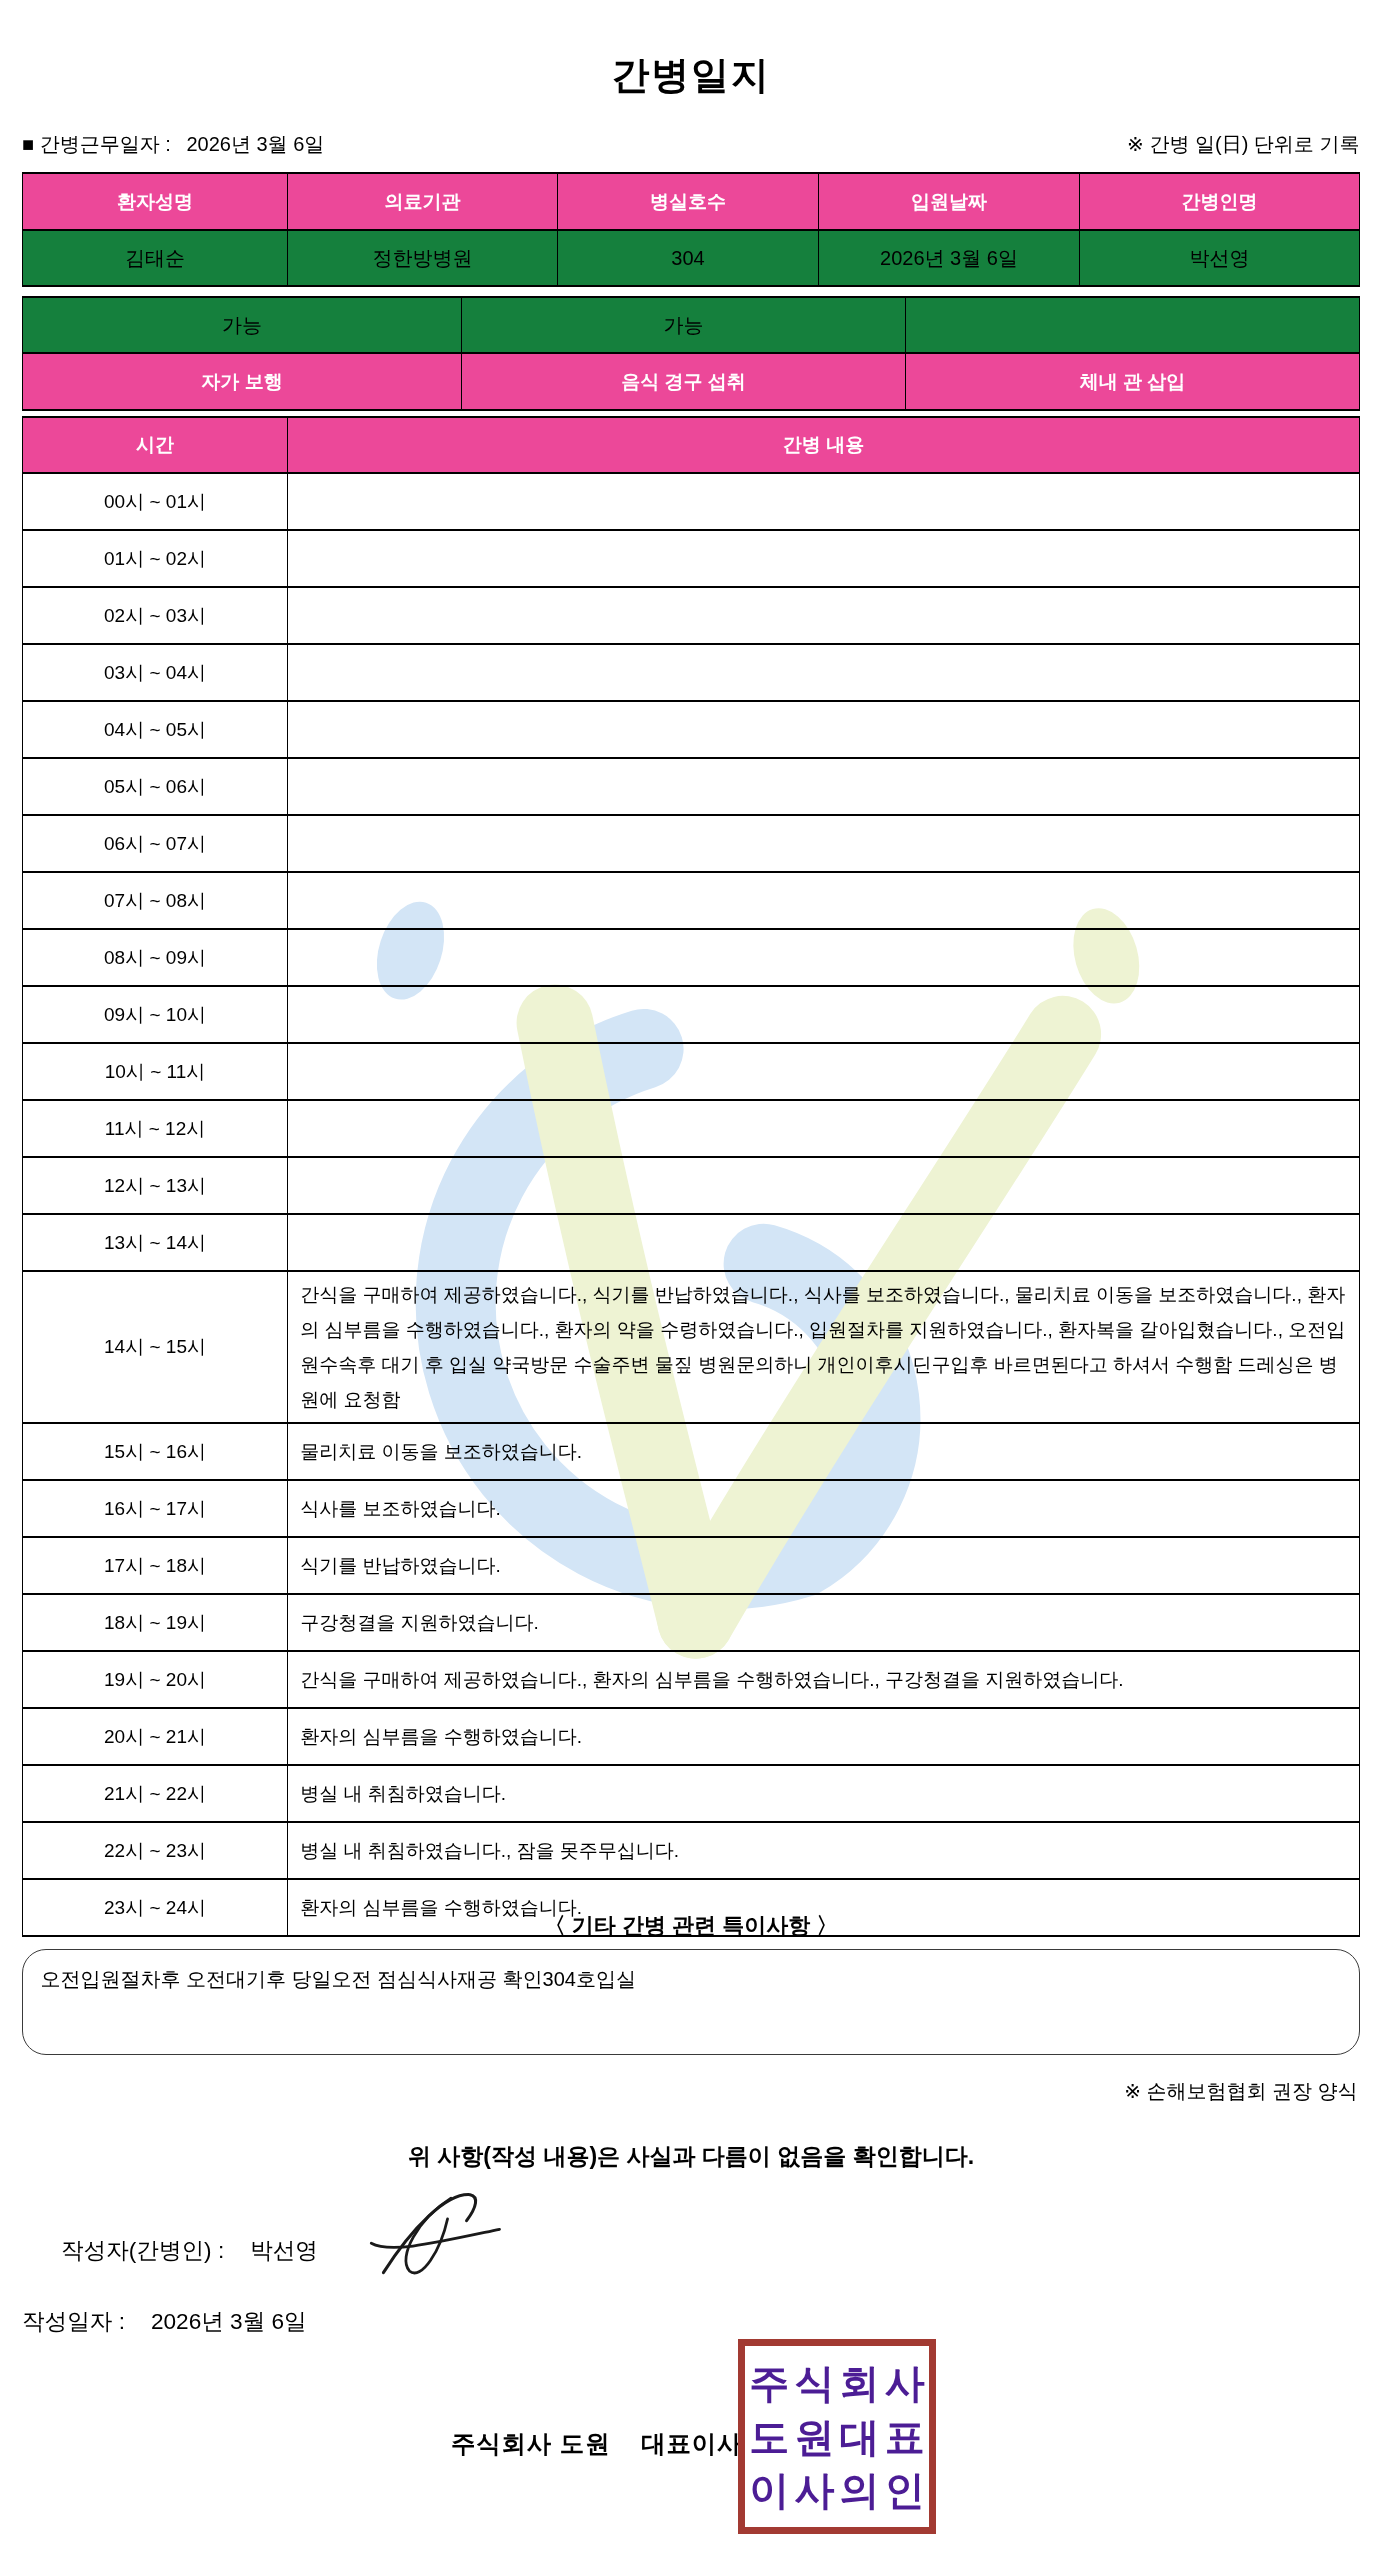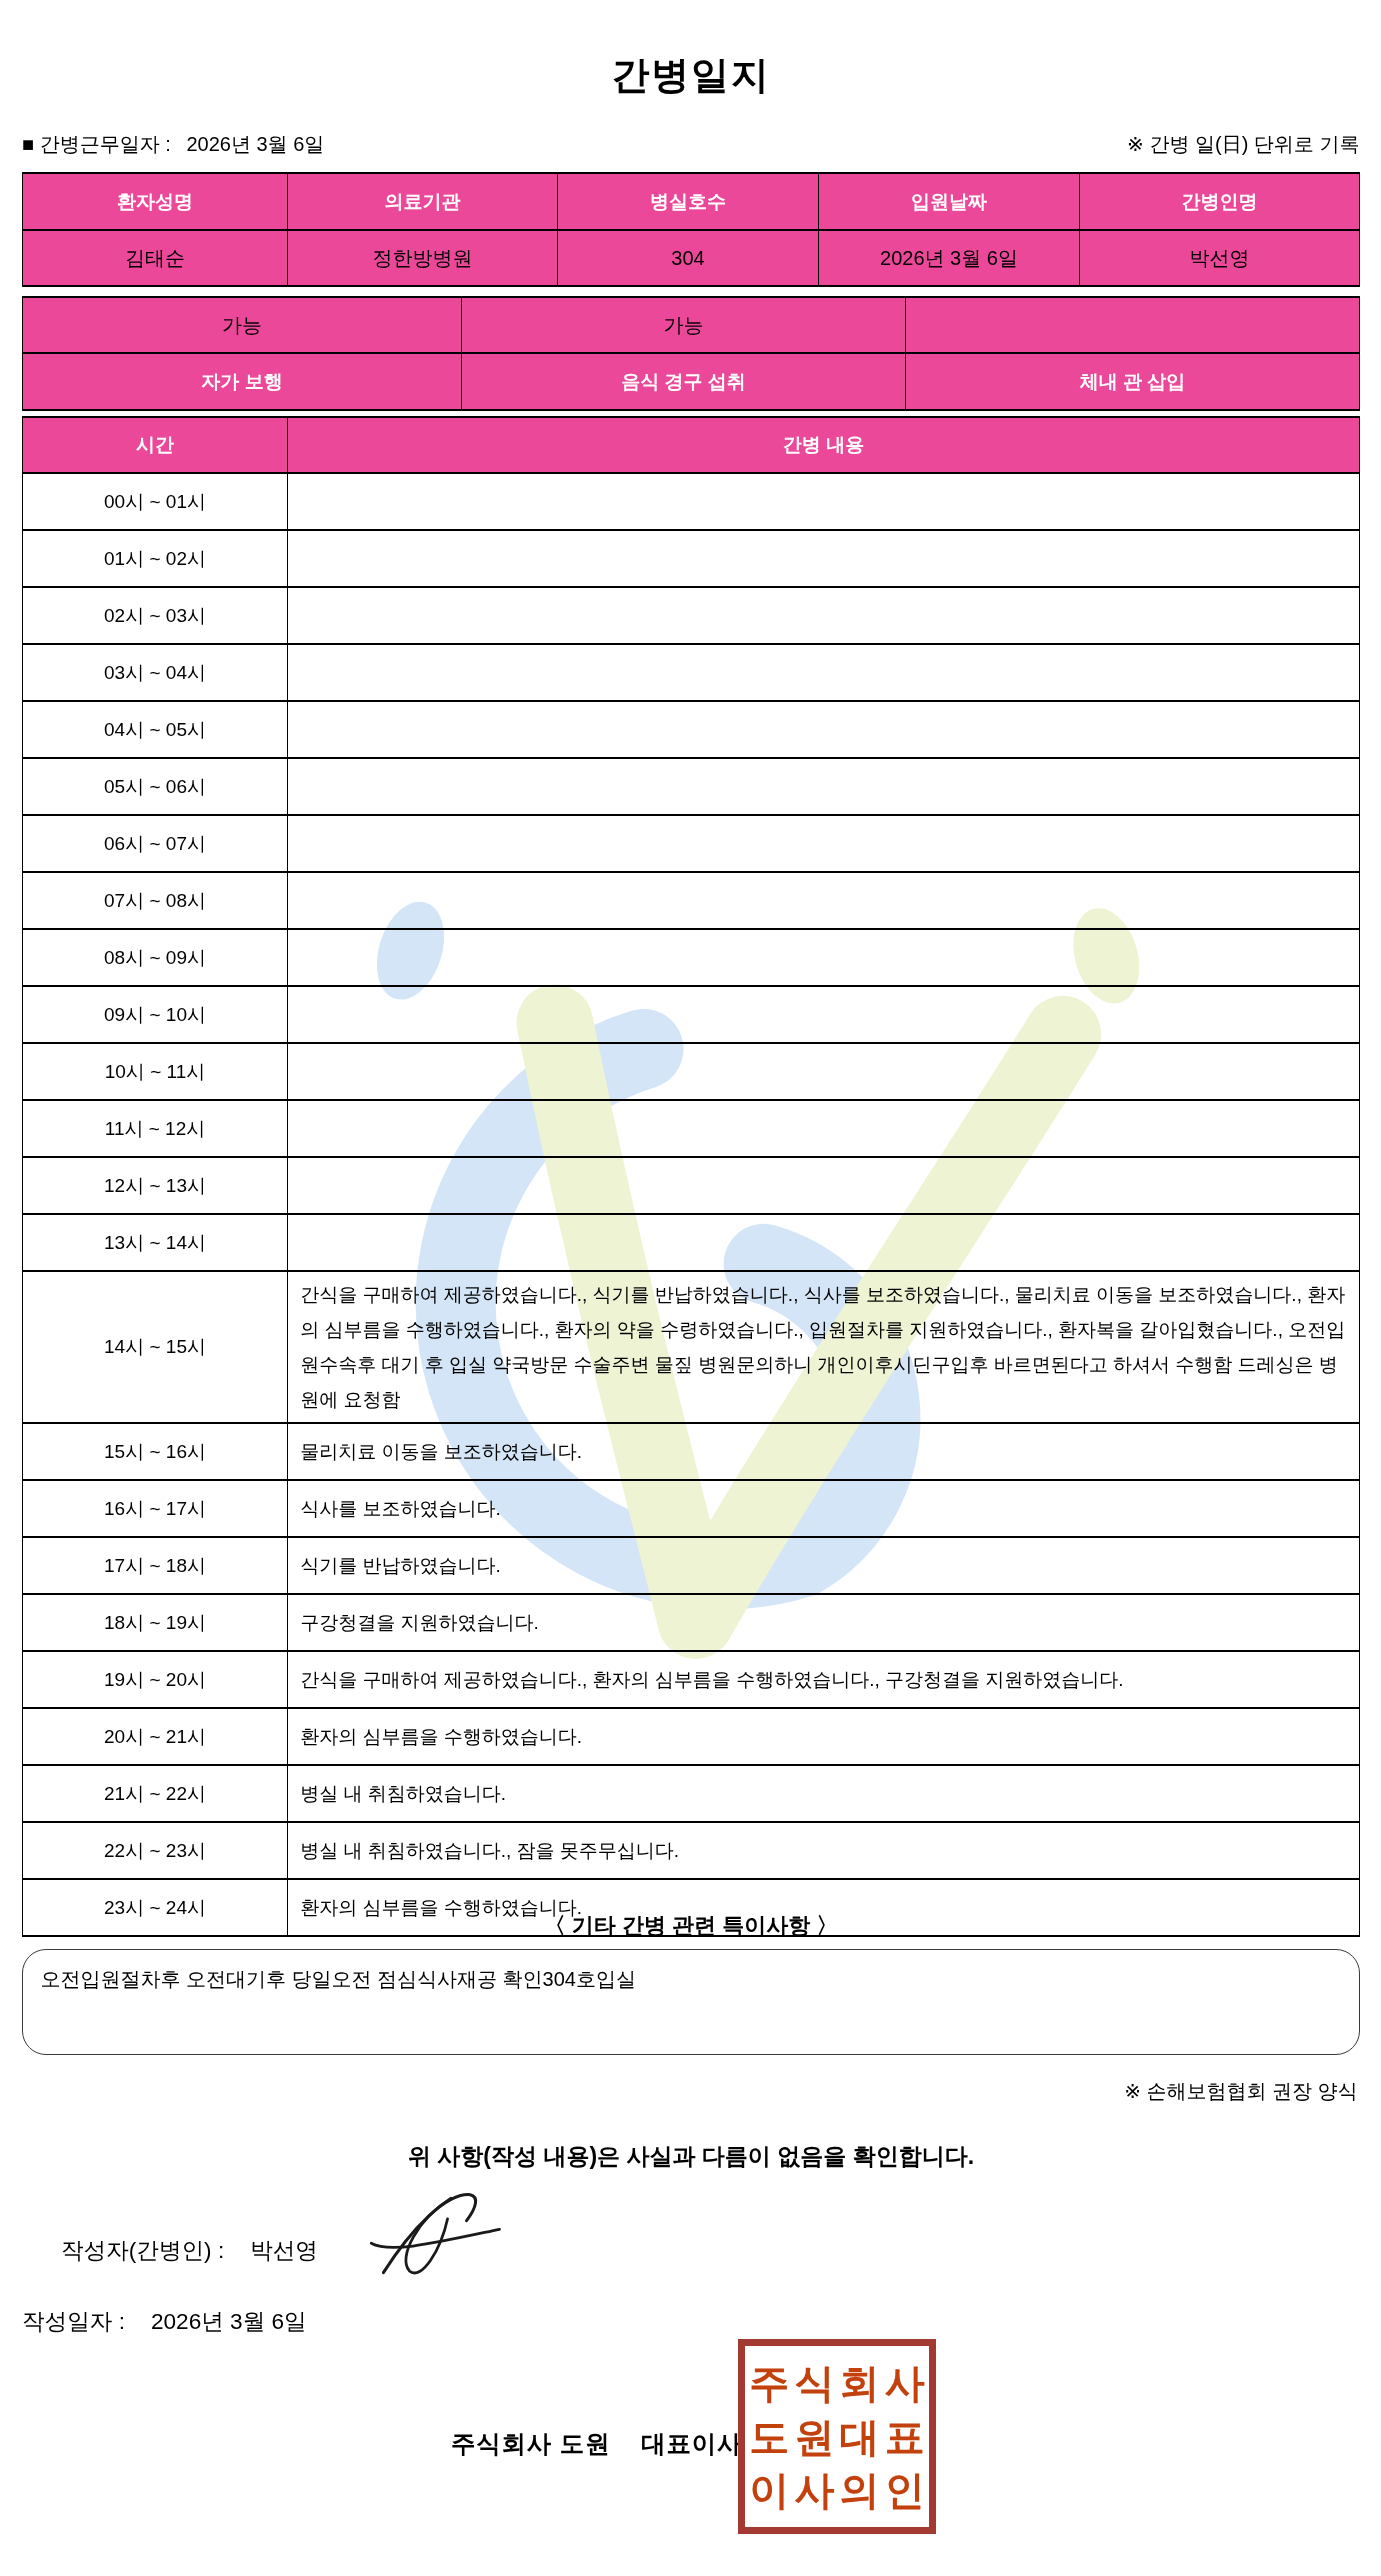--- a/index.html
+++ b/index.html
@@ -22,21 +22,21 @@
   
   table { border-collapse:collapse; table-layout:fixed; width:1338px; }
   .tbl { position:absolute; left:22px; }
   td, th { border:1.7px solid #000; overflow:hidden; }
   tr { border-top:2.6px solid #000; border-bottom:2.6px solid #000; }
   th {
     background:#ec4899; color:#fff; font-weight:bold; font-size:19px;
     height:57px; text-align:center; vertical-align:middle;
   }
   .val-cell {
-    background:#ec4899; font-size:20px; height:56px;
+    background:#15803d; font-size:20px; height:56px;
     text-align:center; vertical-align:middle;
   }
   .tbl-patient { top:172px; }
   .tbl-status  { top:296px; }
   .tbl-hours   { top:416px; background:transparent; }
   .tbl-hours th { height:56px; }
   .time-cell {
     height:57px; text-align:center; vertical-align:middle;
     font-size:19px; background:transparent;
   }
@@ -78,21 +78,21 @@
   .company-line {
     position:absolute; top:2428px; left:451px;
     font-size:24.4px; font-weight:bold; letter-spacing:0.9px; white-space:pre;
   }
   .stamp {
     position:absolute; left:738px; top:2339px; width:198px; height:195px;
     border:7.8px solid #a23a32; display:flex; flex-direction:column;
     justify-content:center; align-items:center; gap:3.5px; background:#fff;
   }
   .stamp div {
-    color:#c2410c; font-weight:bold; font-size:40px; line-height:50px;
+    color:#4c1d95; font-weight:bold; font-size:40px; line-height:50px;
     letter-spacing:5.2px; padding-left:5.2px; white-space:nowrap;
   }
 </style>
 </head>
 <body>
 
 <div class="page">
 
   <svg class="watermark" width="879" height="835" viewBox="0 0 1010 960">
     <ellipse cx="152" cy="72" rx="36" ry="58" transform="rotate(18 152 72)" fill="#d3e5f6"></ellipse>

